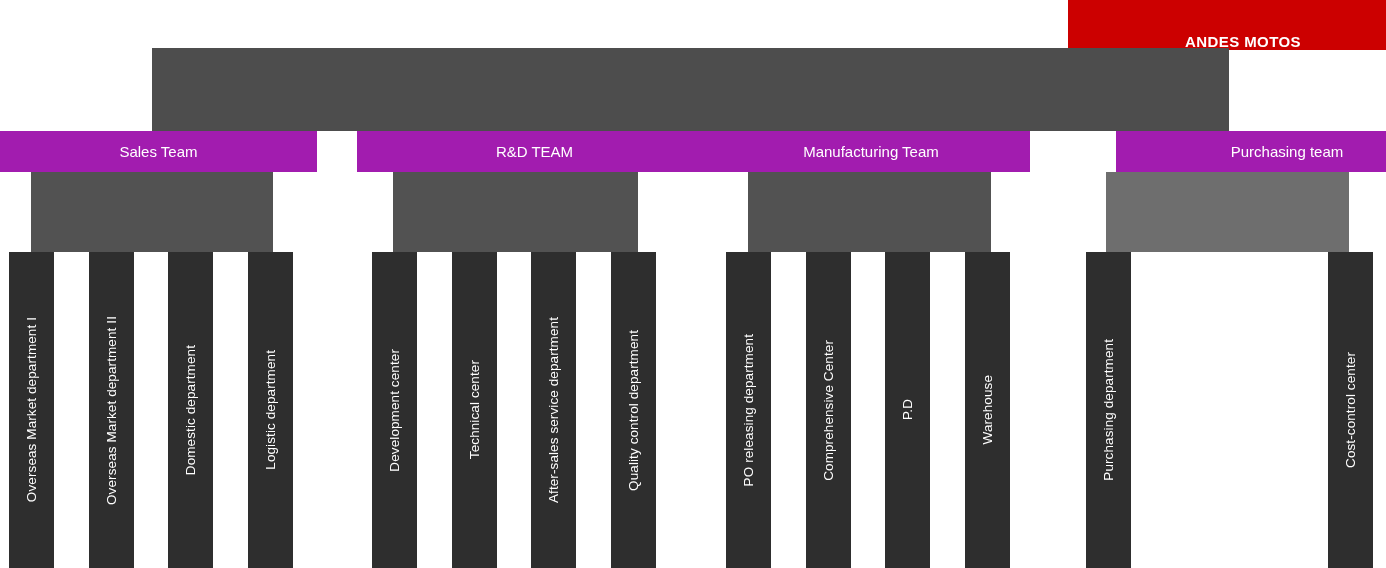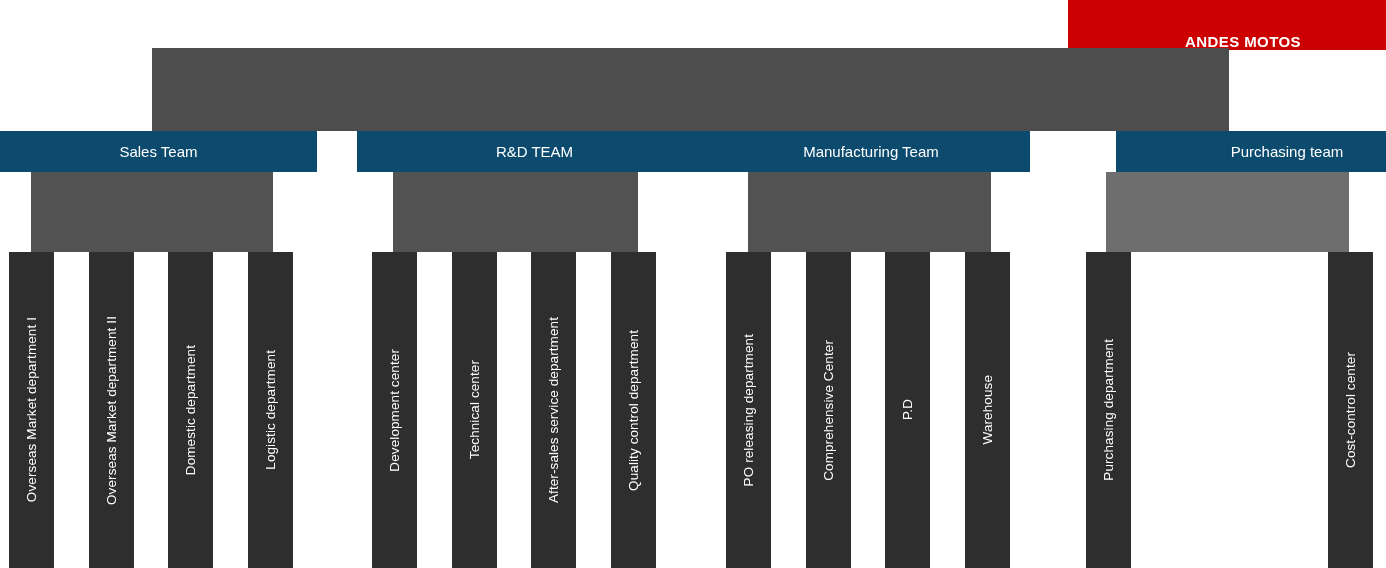--- a/index.html
+++ b/index.html
@@ -48,21 +48,21 @@
     width: 1077px;
     height: 83px;
     background: #4d4d4d;
   }
 
   
   .team-bar {
     position: absolute;
     top: 131px;
     height: 41px;
-    background: #0c4a6e;
+    background: #a21caf;
     display: flex;
     align-items: center;
     justify-content: center;
   }
   .team-bar-label {
     color: #ffffff;
     font-size: 15px;
     font-weight: normal;
     white-space: nowrap;
     text-align: center;

